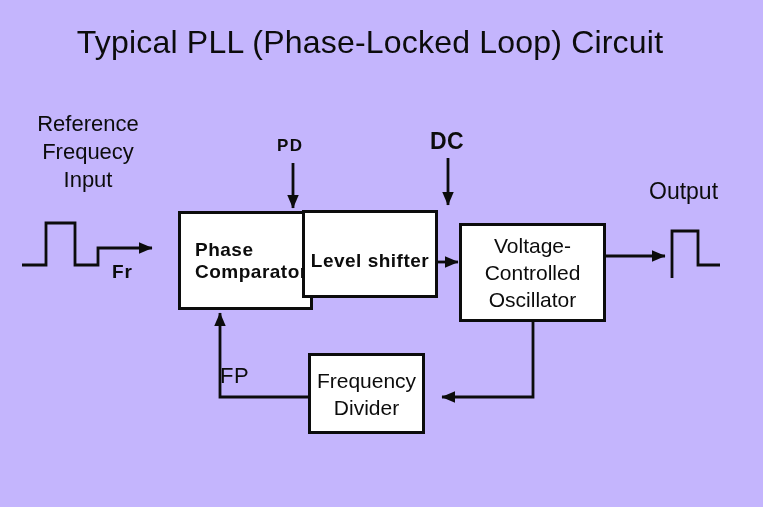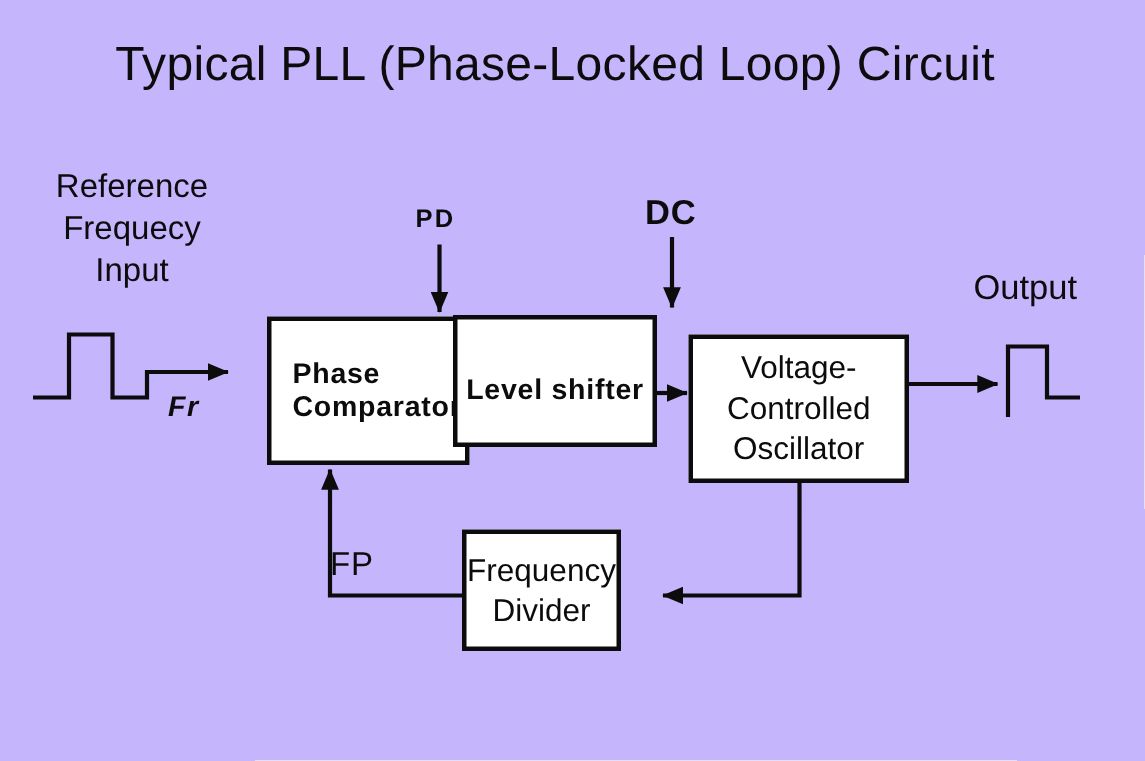--- a/index.html
+++ b/index.html
@@ -62,21 +62,21 @@
     margin-left: 25px;
   }
   #box-level-shifter {
     left: 302px; top: 210px; width: 136px; height: 88px;
     padding-top: 14px;
   }
   #box-vco {
     left: 459px; top: 211px; width: 147px; height: 99px; margin-top: 12px;
   }
   #box-frequency-divider {
-    left: 308px; top: 353px; width: 106px; height: 81px; text-align: center;
+    left: 308px; top: 353px; width: 117px; height: 81px; text-align: center;
   }
   .lbl {
     position: absolute;
     white-space: pre-line;
   }
   #title {
     left: 70px; top: 24px; width: 600px;
     text-align: center;
     font-size: 32px;
     font-weight: 500;
@@ -87,21 +87,20 @@
     text-align: center;
     font-size: 22px;
     line-height: 28px;
     font-weight: 500;
   }
   #lbl-fr {
     left: 112px; top: 261px;
     font-size: 19px;
     font-weight: 700;
     letter-spacing: 1px;
-    font-style: italic;
   }
   #lbl-pd {
     left: 277px; top: 136px;
     font-size: 17px;
     font-weight: 700;
     letter-spacing: 1.5px;
   }
   #lbl-dc {
     left: 430px; top: 128px;
     font-size: 23px;

